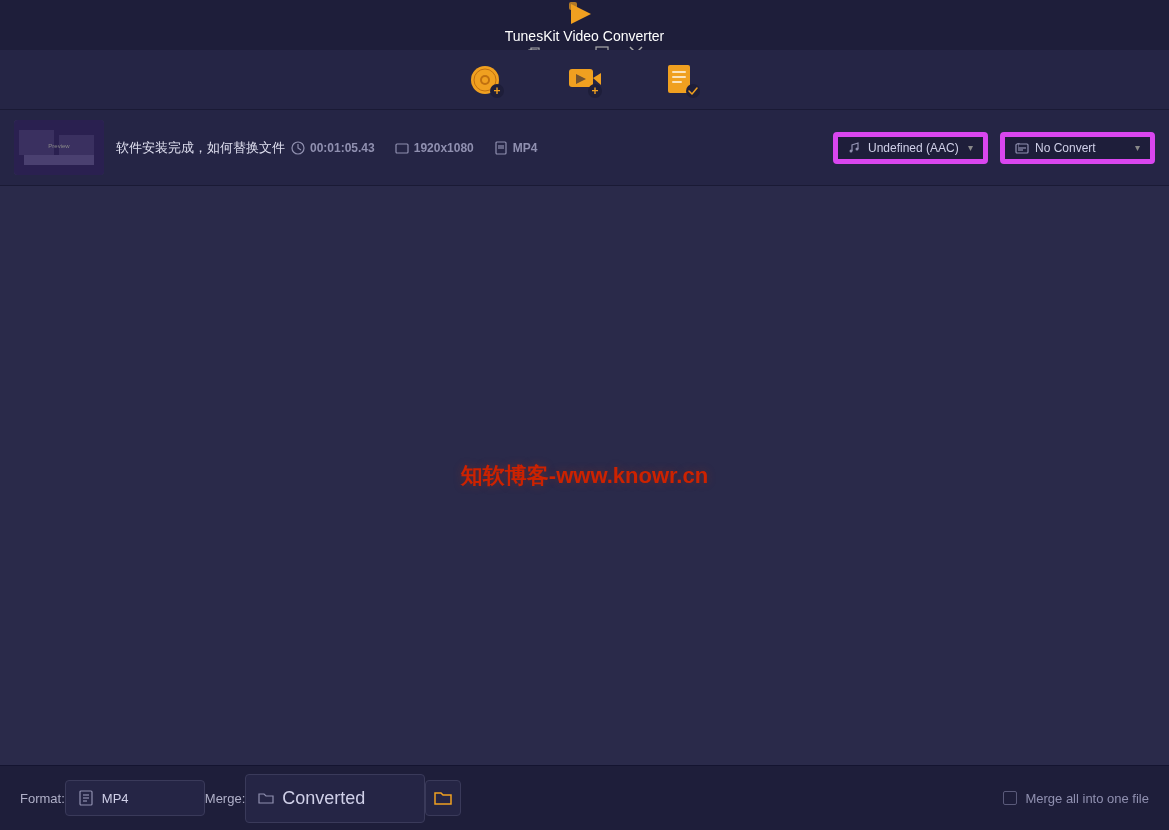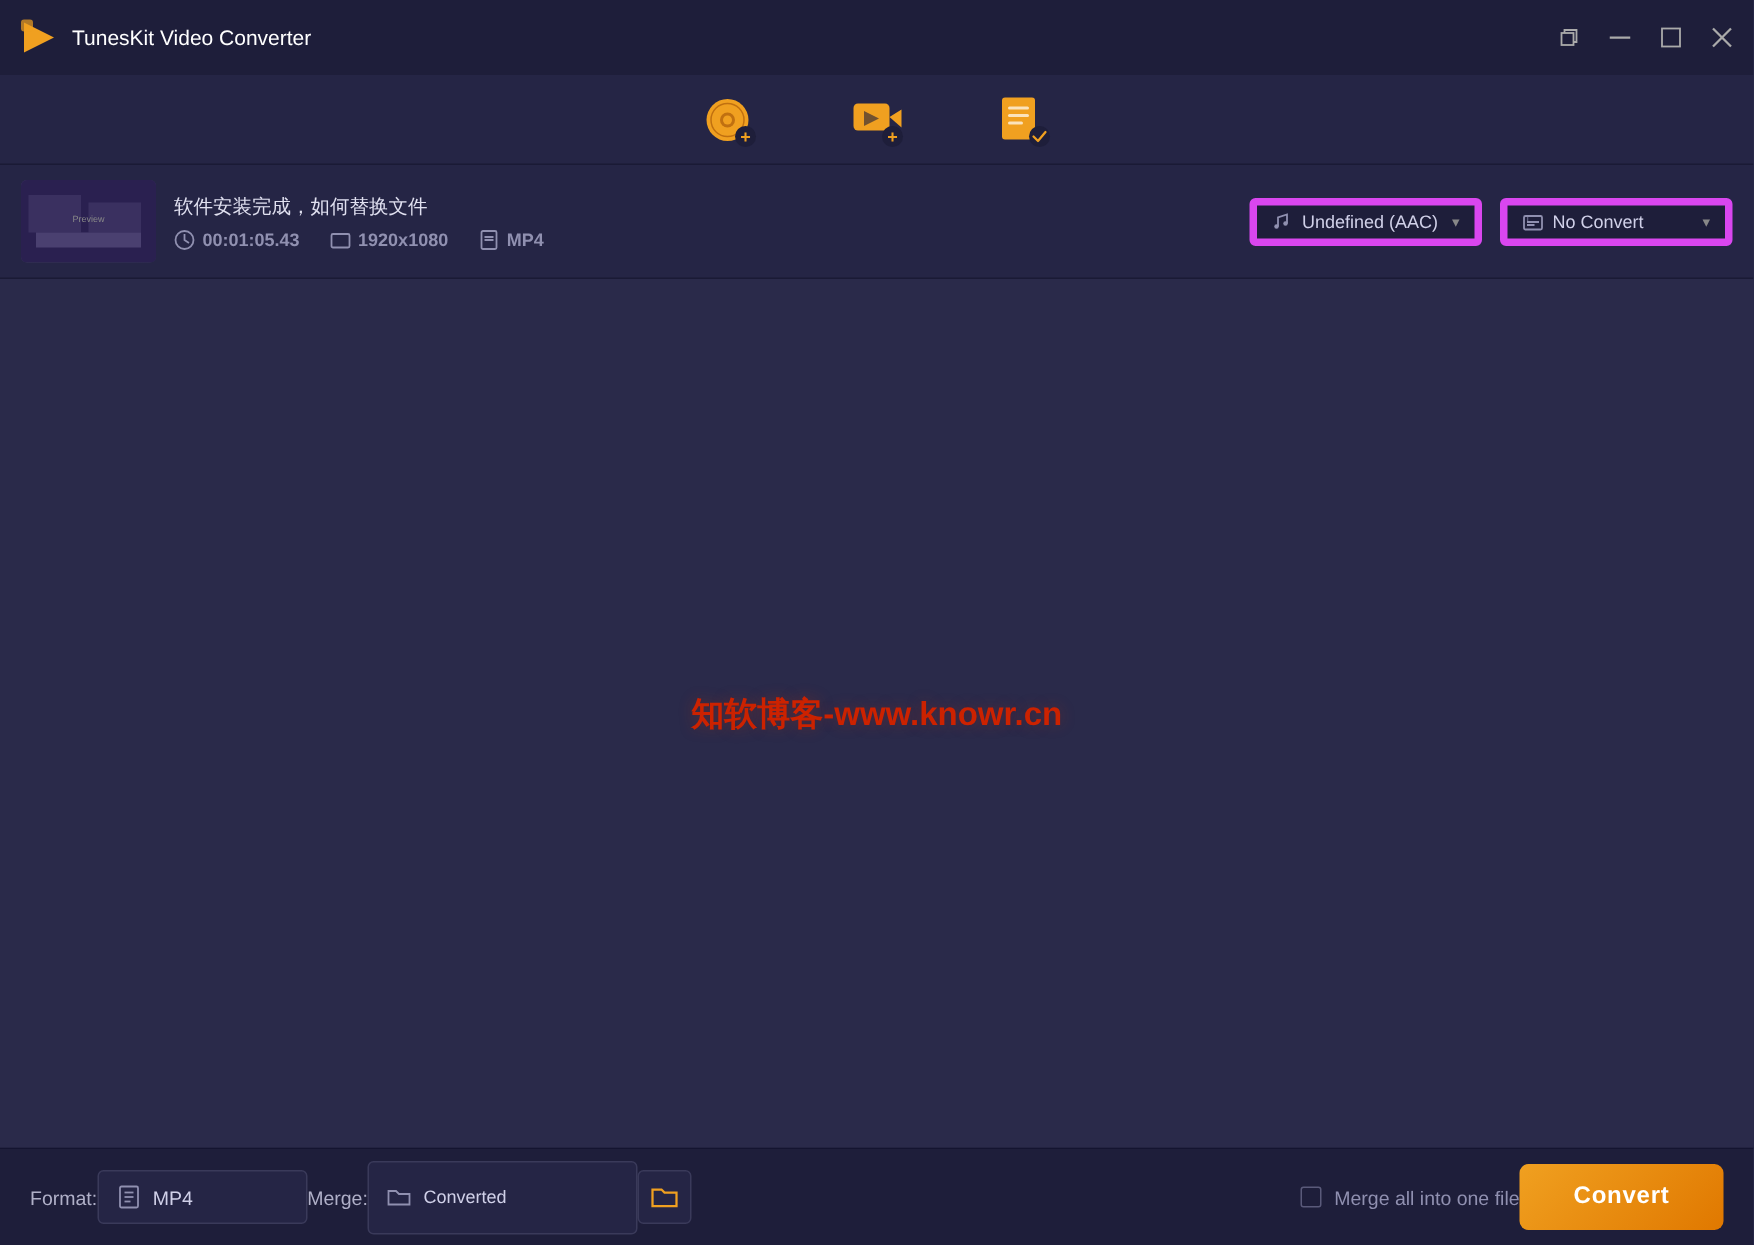--- a/index.html
+++ b/index.html
@@ -16,20 +16,21 @@
 
     
     .title-bar {
       background: #1e1e3a;
       height: 50px;
       display: flex;
       align-items: center;
       padding: 0 12px;
       user-select: none;
       flex-shrink: 0;
+      flex-direction: column;
     }
 
     .title-bar-logo {
       width: 28px;
       height: 28px;
       margin-right: 8px;
       flex-shrink: 0;
     }
 
     .title-bar-text {
@@ -116,21 +117,21 @@
       background: #3a3a5a;
       border-radius: 4px;
       overflow: hidden;
       flex-shrink: 0;
       position: relative;
     }
 
     .file-info {
       flex: 1;
       display: flex;
-      flex-direction: column;
+      flex-direction: row;
       gap: 6px;
     }
 
     .file-title {
       color: #e0e0f0;
       font-size: 13px;
       font-weight: 500;
     }
 
     .file-meta {
@@ -211,21 +212,21 @@
       gap: 8px;
       min-width: 140px;
       height: 36px;
     }
 
     .output-display {
       background: #252545;
       border: 1px solid #3a3a5a;
       border-radius: 4px;
       color: #d0d0e8;
-      font-size: 12px;
+      font-size: 18px;
       padding: 6px 12px;
       display: flex;
       align-items: center;
       gap: 8px;
       min-width: 180px;
       height: 49px;
     }
 
     .folder-btn {
       background: #252545;
@@ -465,14 +466,13 @@
     <svg width="20" height="20" viewBox="0 0 20 20" fill="none" stroke="#f0a020" stroke-width="1.5">
       <path d="M2,5 L2,16 L18,16 L18,7 L10,7 L8,5 Z"></path>
     </svg>
   </div>
 
   <div class="merge-label">
     <div class="merge-checkbox"></div>
     <span>Merge all into one file</span>
   </div>
 
-  <button class="convert-btn">Convert</button>
 </div>
 
 </body></html>

